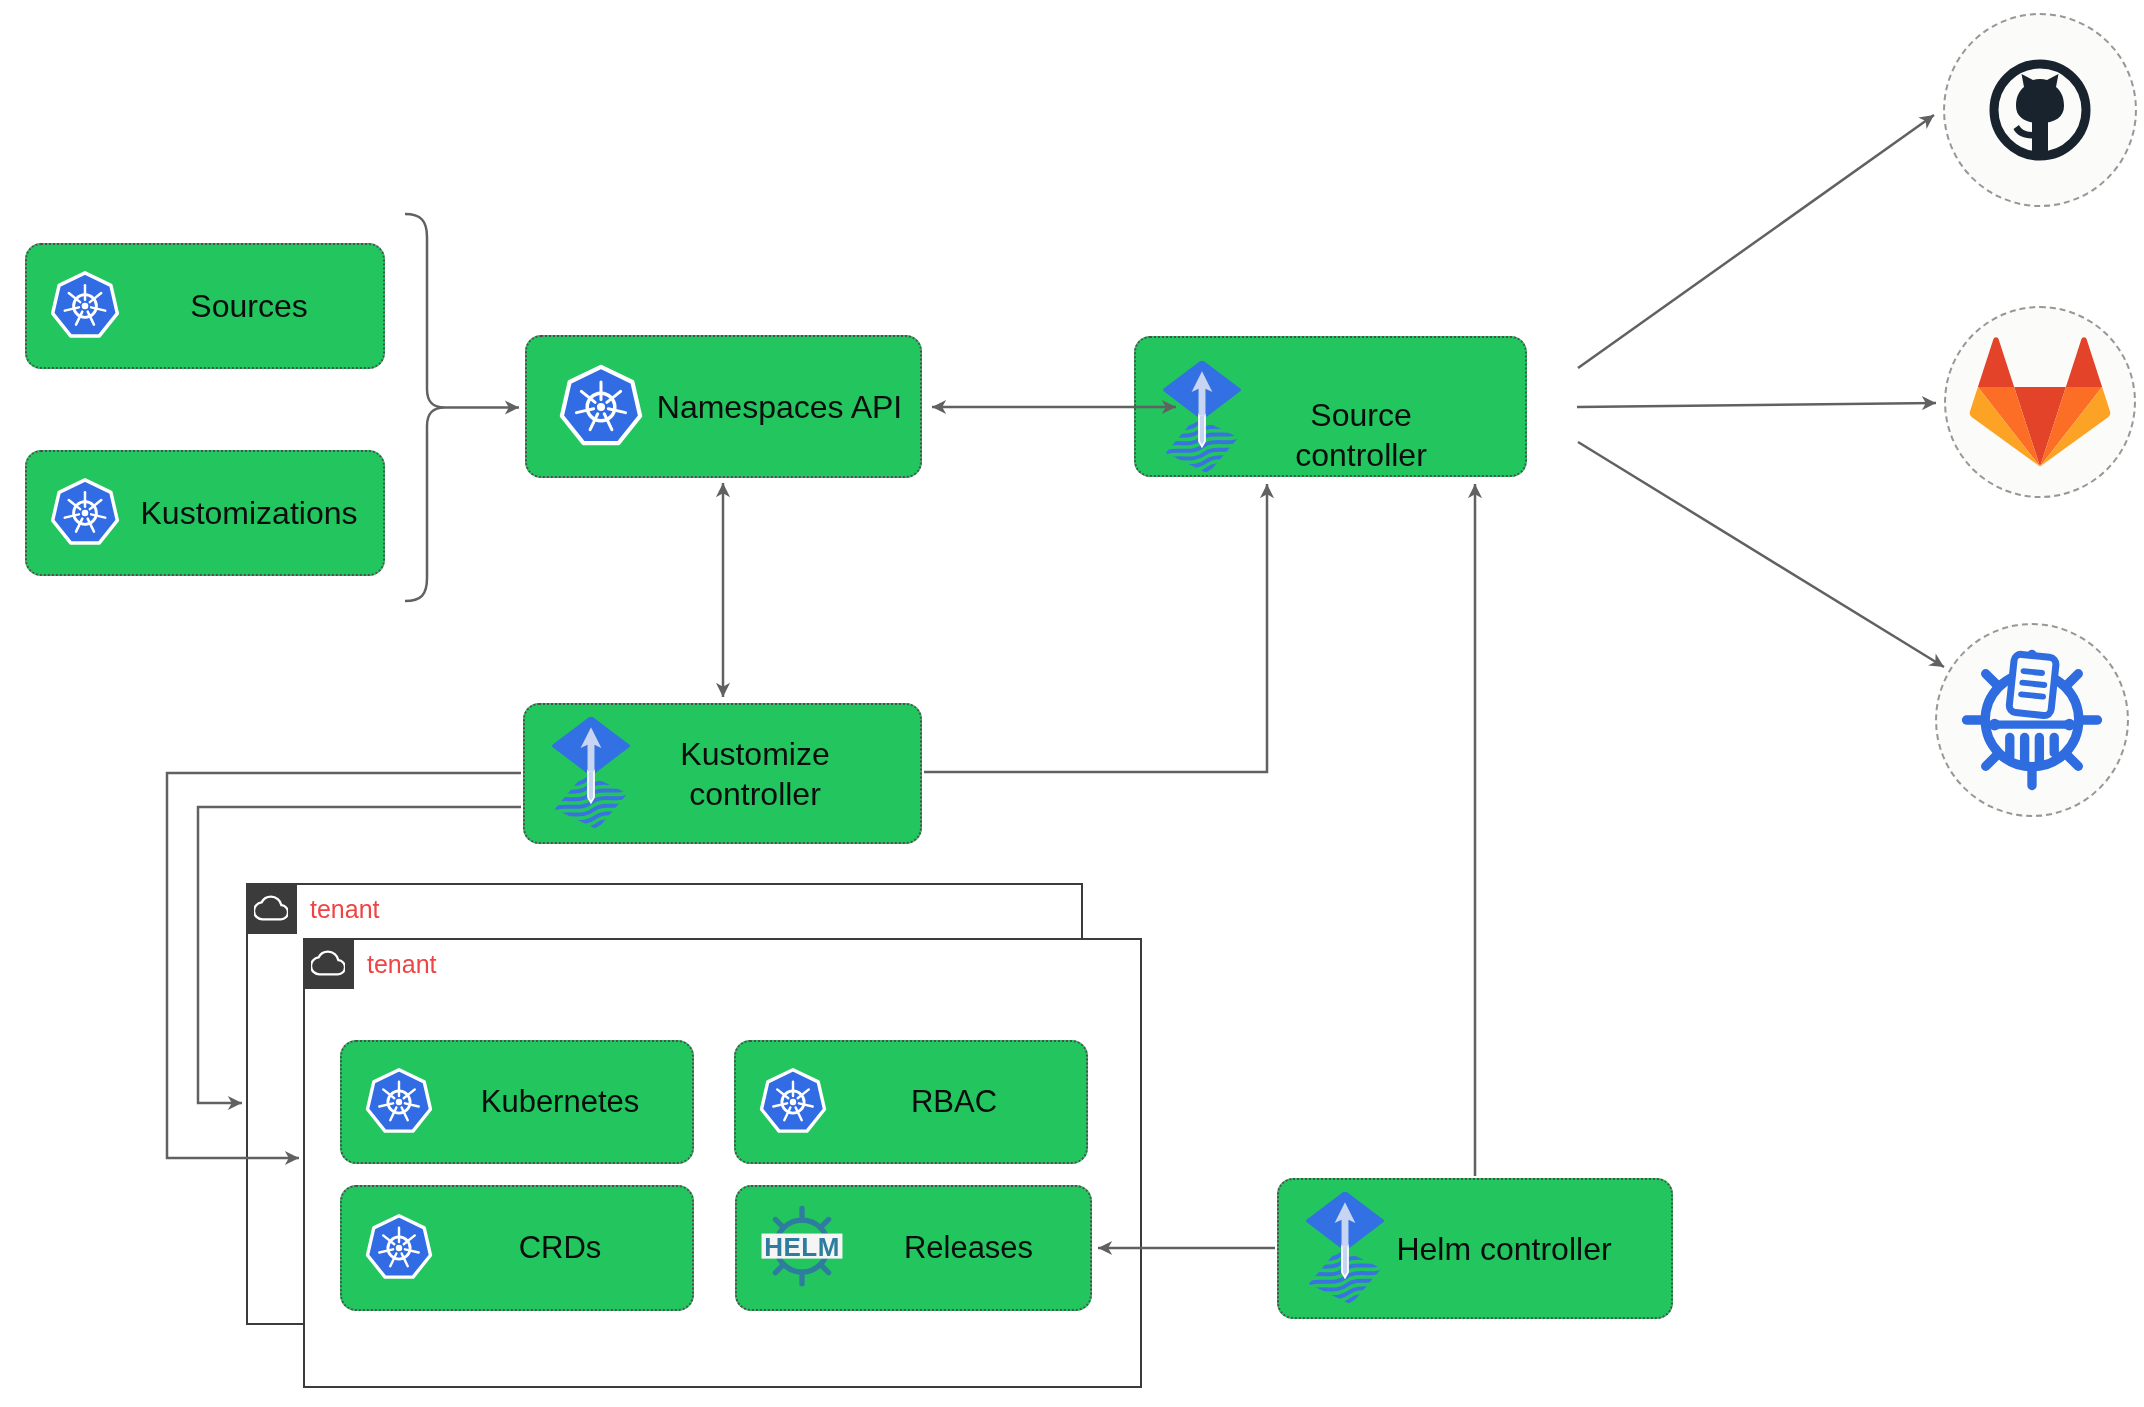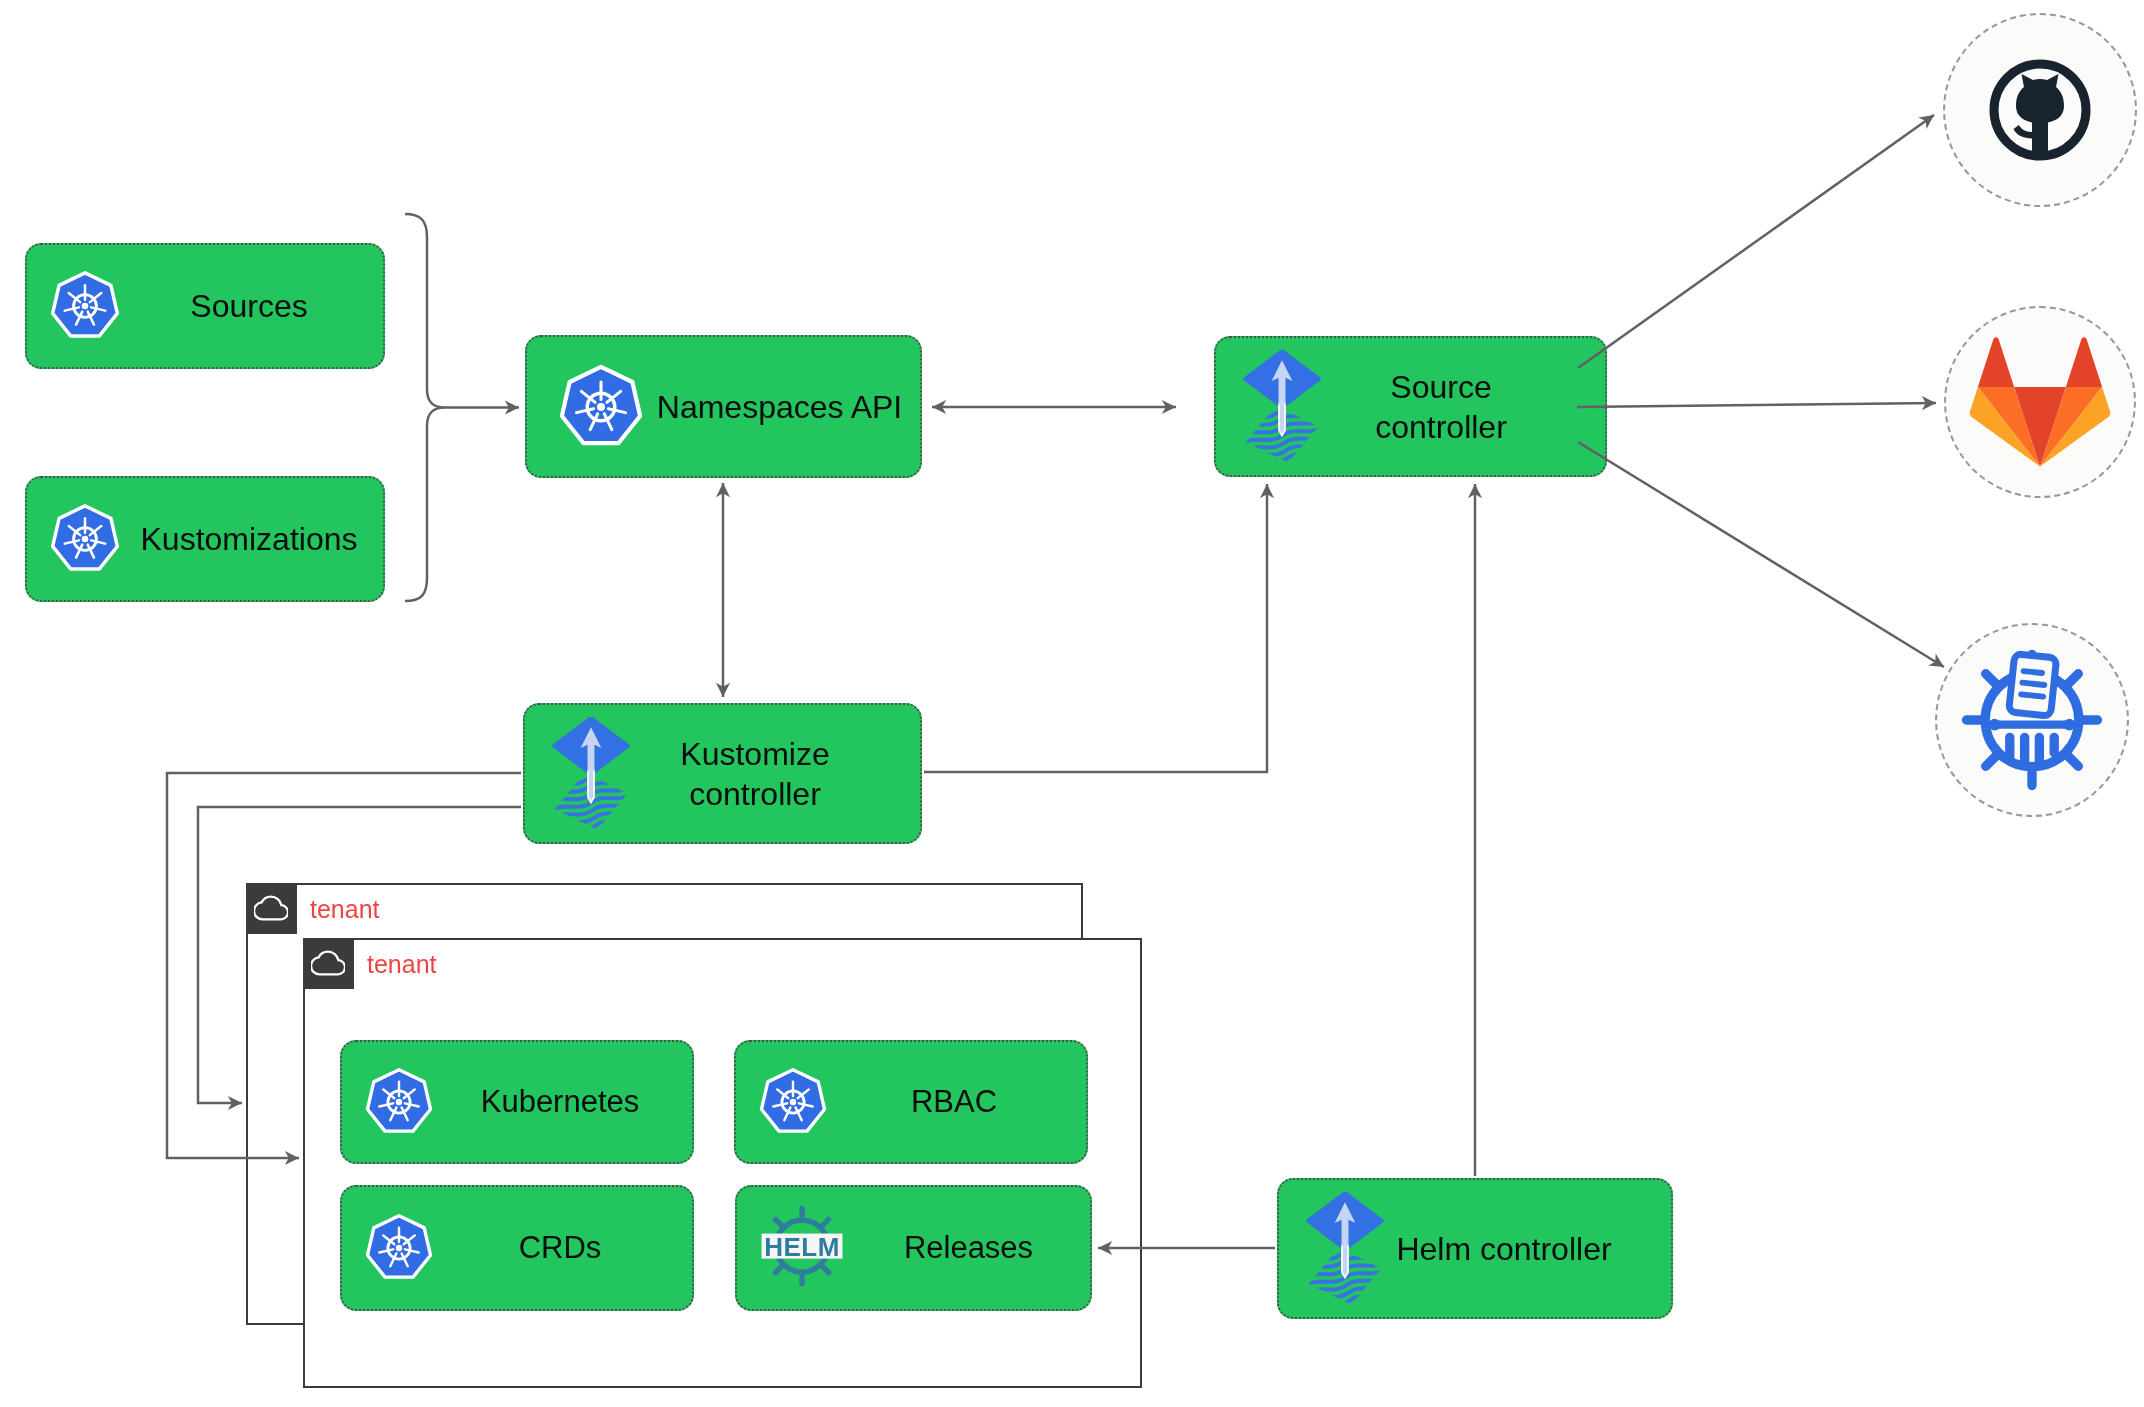--- a/index.html
+++ b/index.html
@@ -133,35 +133,35 @@
     <span class="tenant-label">tenant</span>
   </div>
 
   <div class="node" style="left:25px;top:243px;width:360px;height:126px;">
     <svg class="nicon" width="76" height="76" style="margin-left:20px">
         <use href="#k8s"></use>
       </svg>
     <span class="nlabel">Sources</span>
   </div>
 
-  <div class="node" style="left:25px;top:476px;width:360px;height:126px;">
+  <div class="node" style="left:25px;top:450px;width:360px;height:126px;">
     <svg class="nicon" width="76" height="76" style="margin-left:20px">
         <use href="#k8s"></use>
       </svg>
     <span class="nlabel">Kustomizations</span>
   </div>
 
   <div class="node" style="left:525px;top:335px;width:397px;height:143px;">
     <svg class="nicon" width="92" height="92" style="margin-left:28px">
         <use href="#k8s"></use>
       </svg>
     <span class="nlabel">Namespaces API</span>
   </div>
 
-  <div class="node" style="left:1214px;top:336px;width:393px;height:141px;">
+  <div class="node" style="left:1134px;top:336px;width:393px;height:141px;align-items:flex-end;">
     <svg class="nicon" width="88" height="114" style="margin-left:22px">
         <use href="#flux"></use>
       </svg>
     <span class="nlabel" style="max-width:230px">Source controller</span>
   </div>
 
   <div class="node" style="left:523px;top:703px;width:399px;height:141px;">
     <svg class="nicon" width="88" height="114" style="margin-left:22px">
         <use href="#flux"></use>
       </svg>

